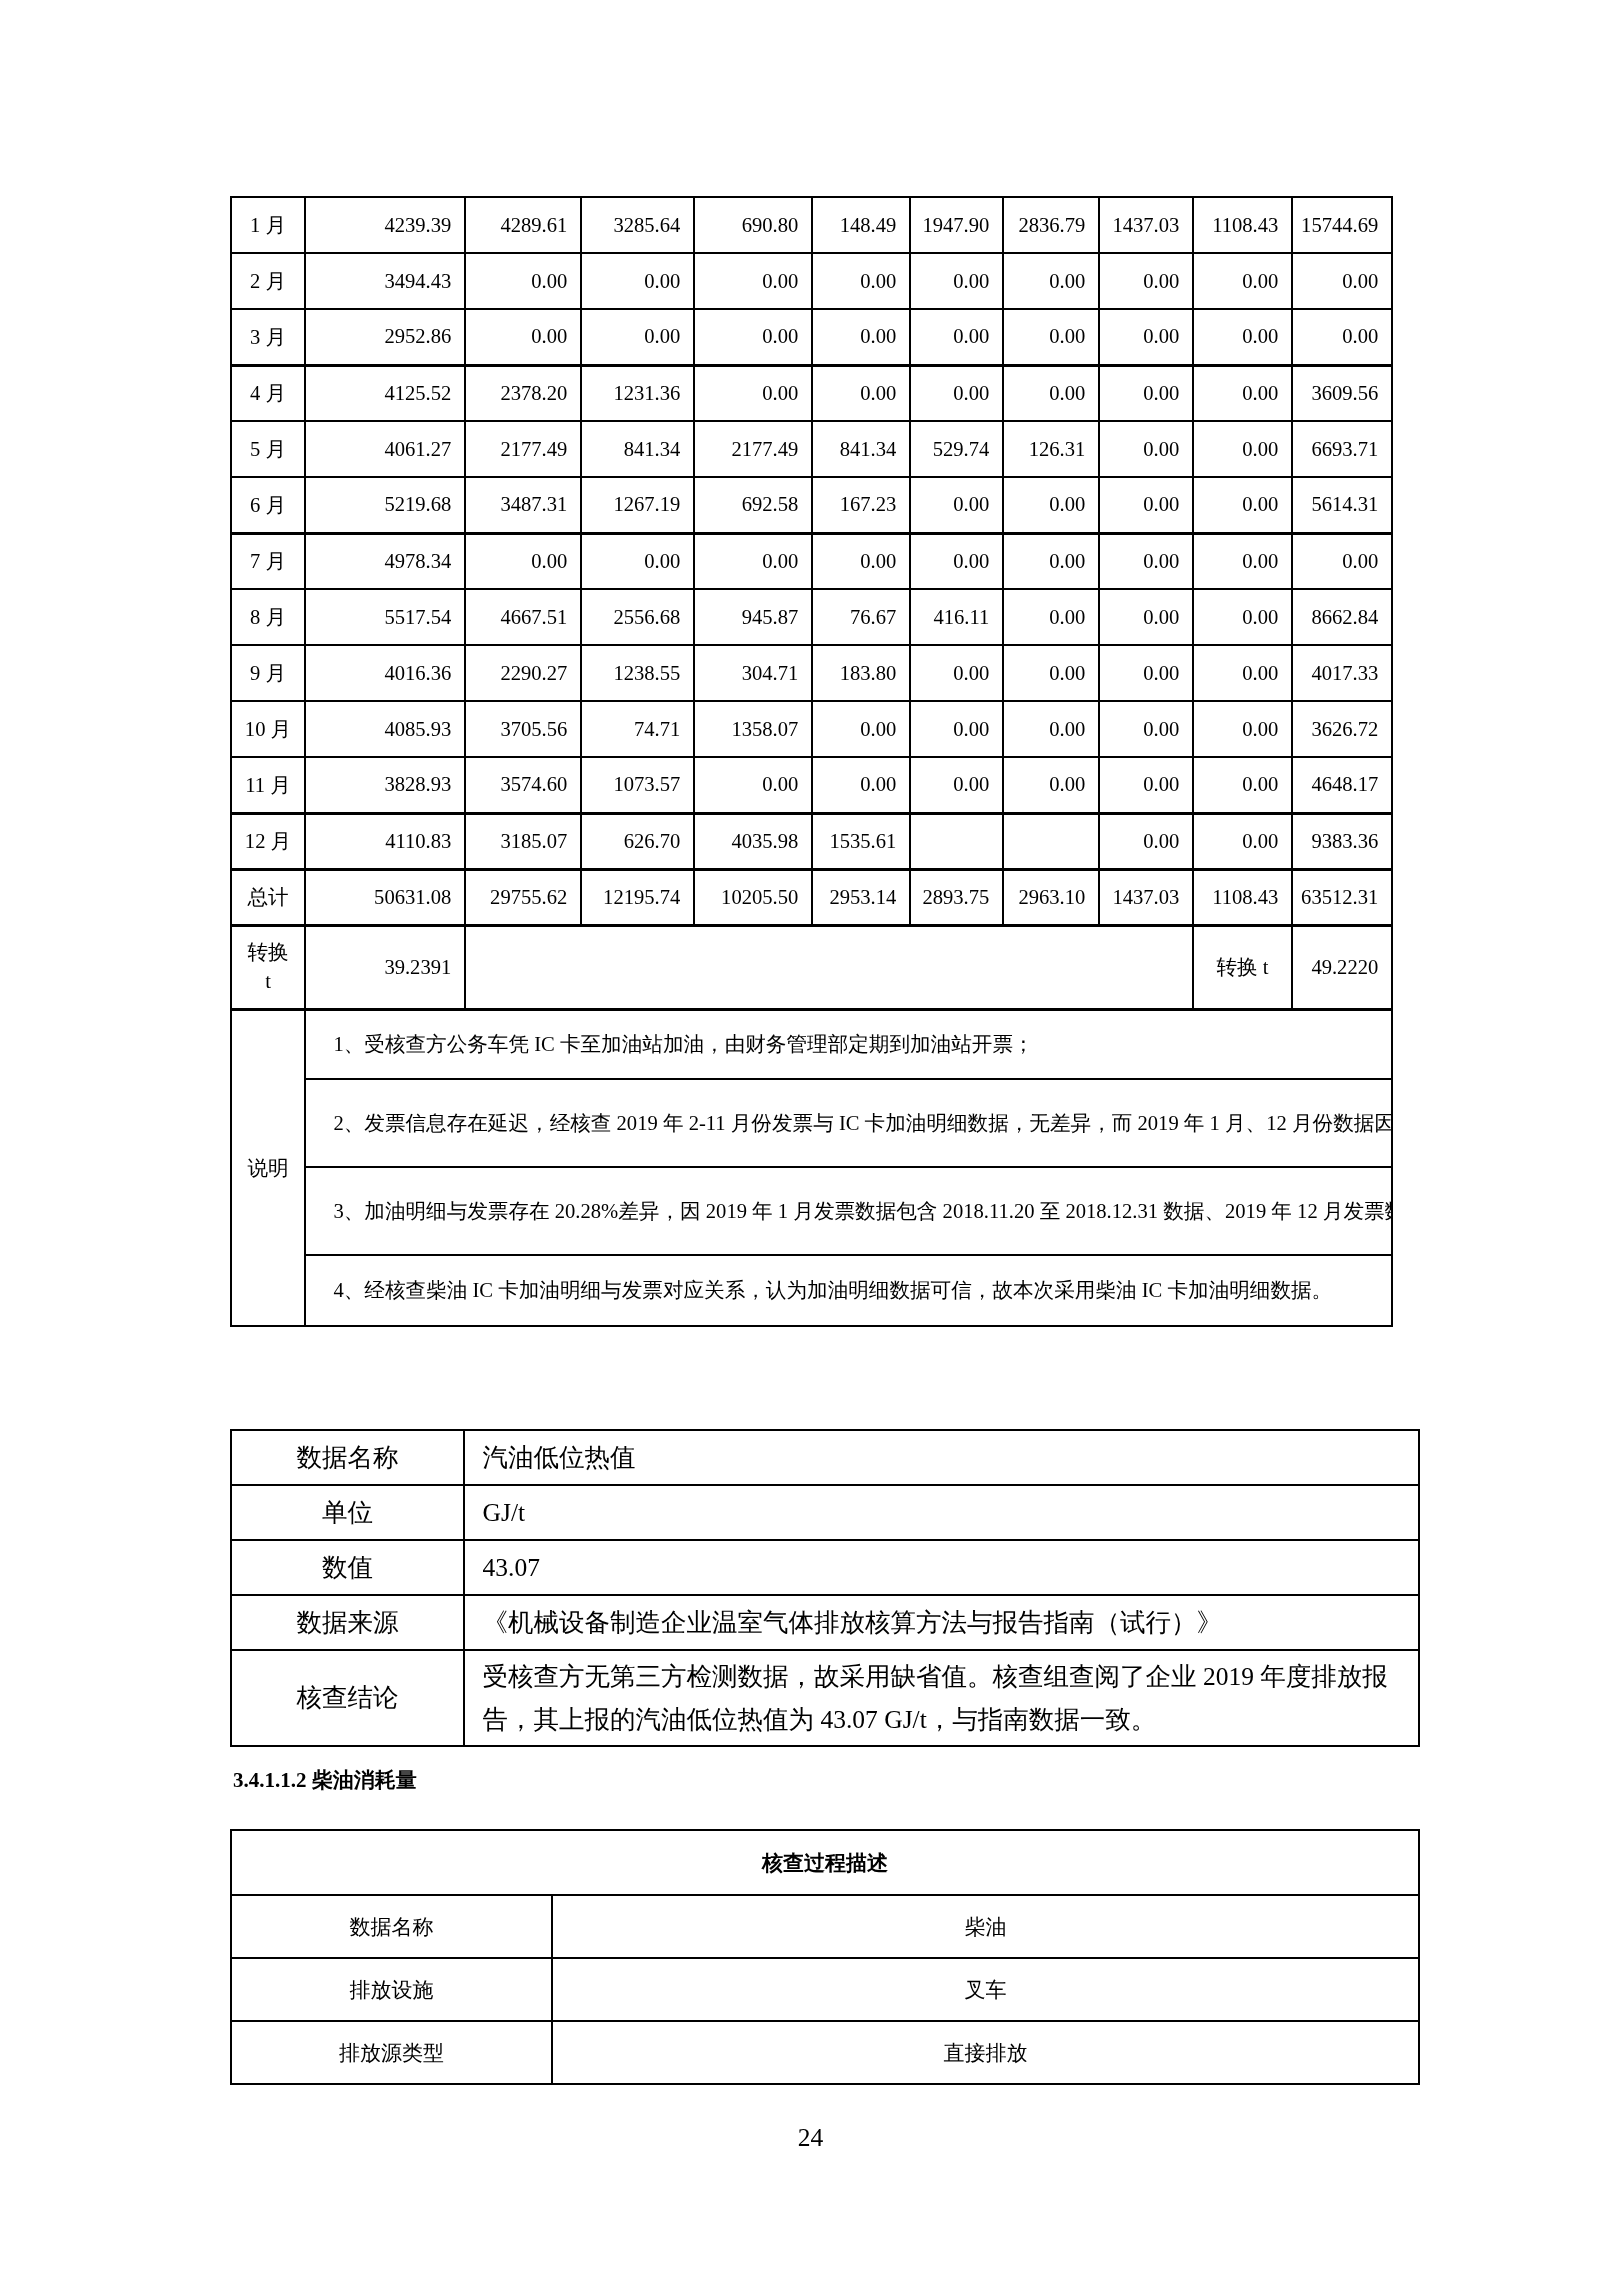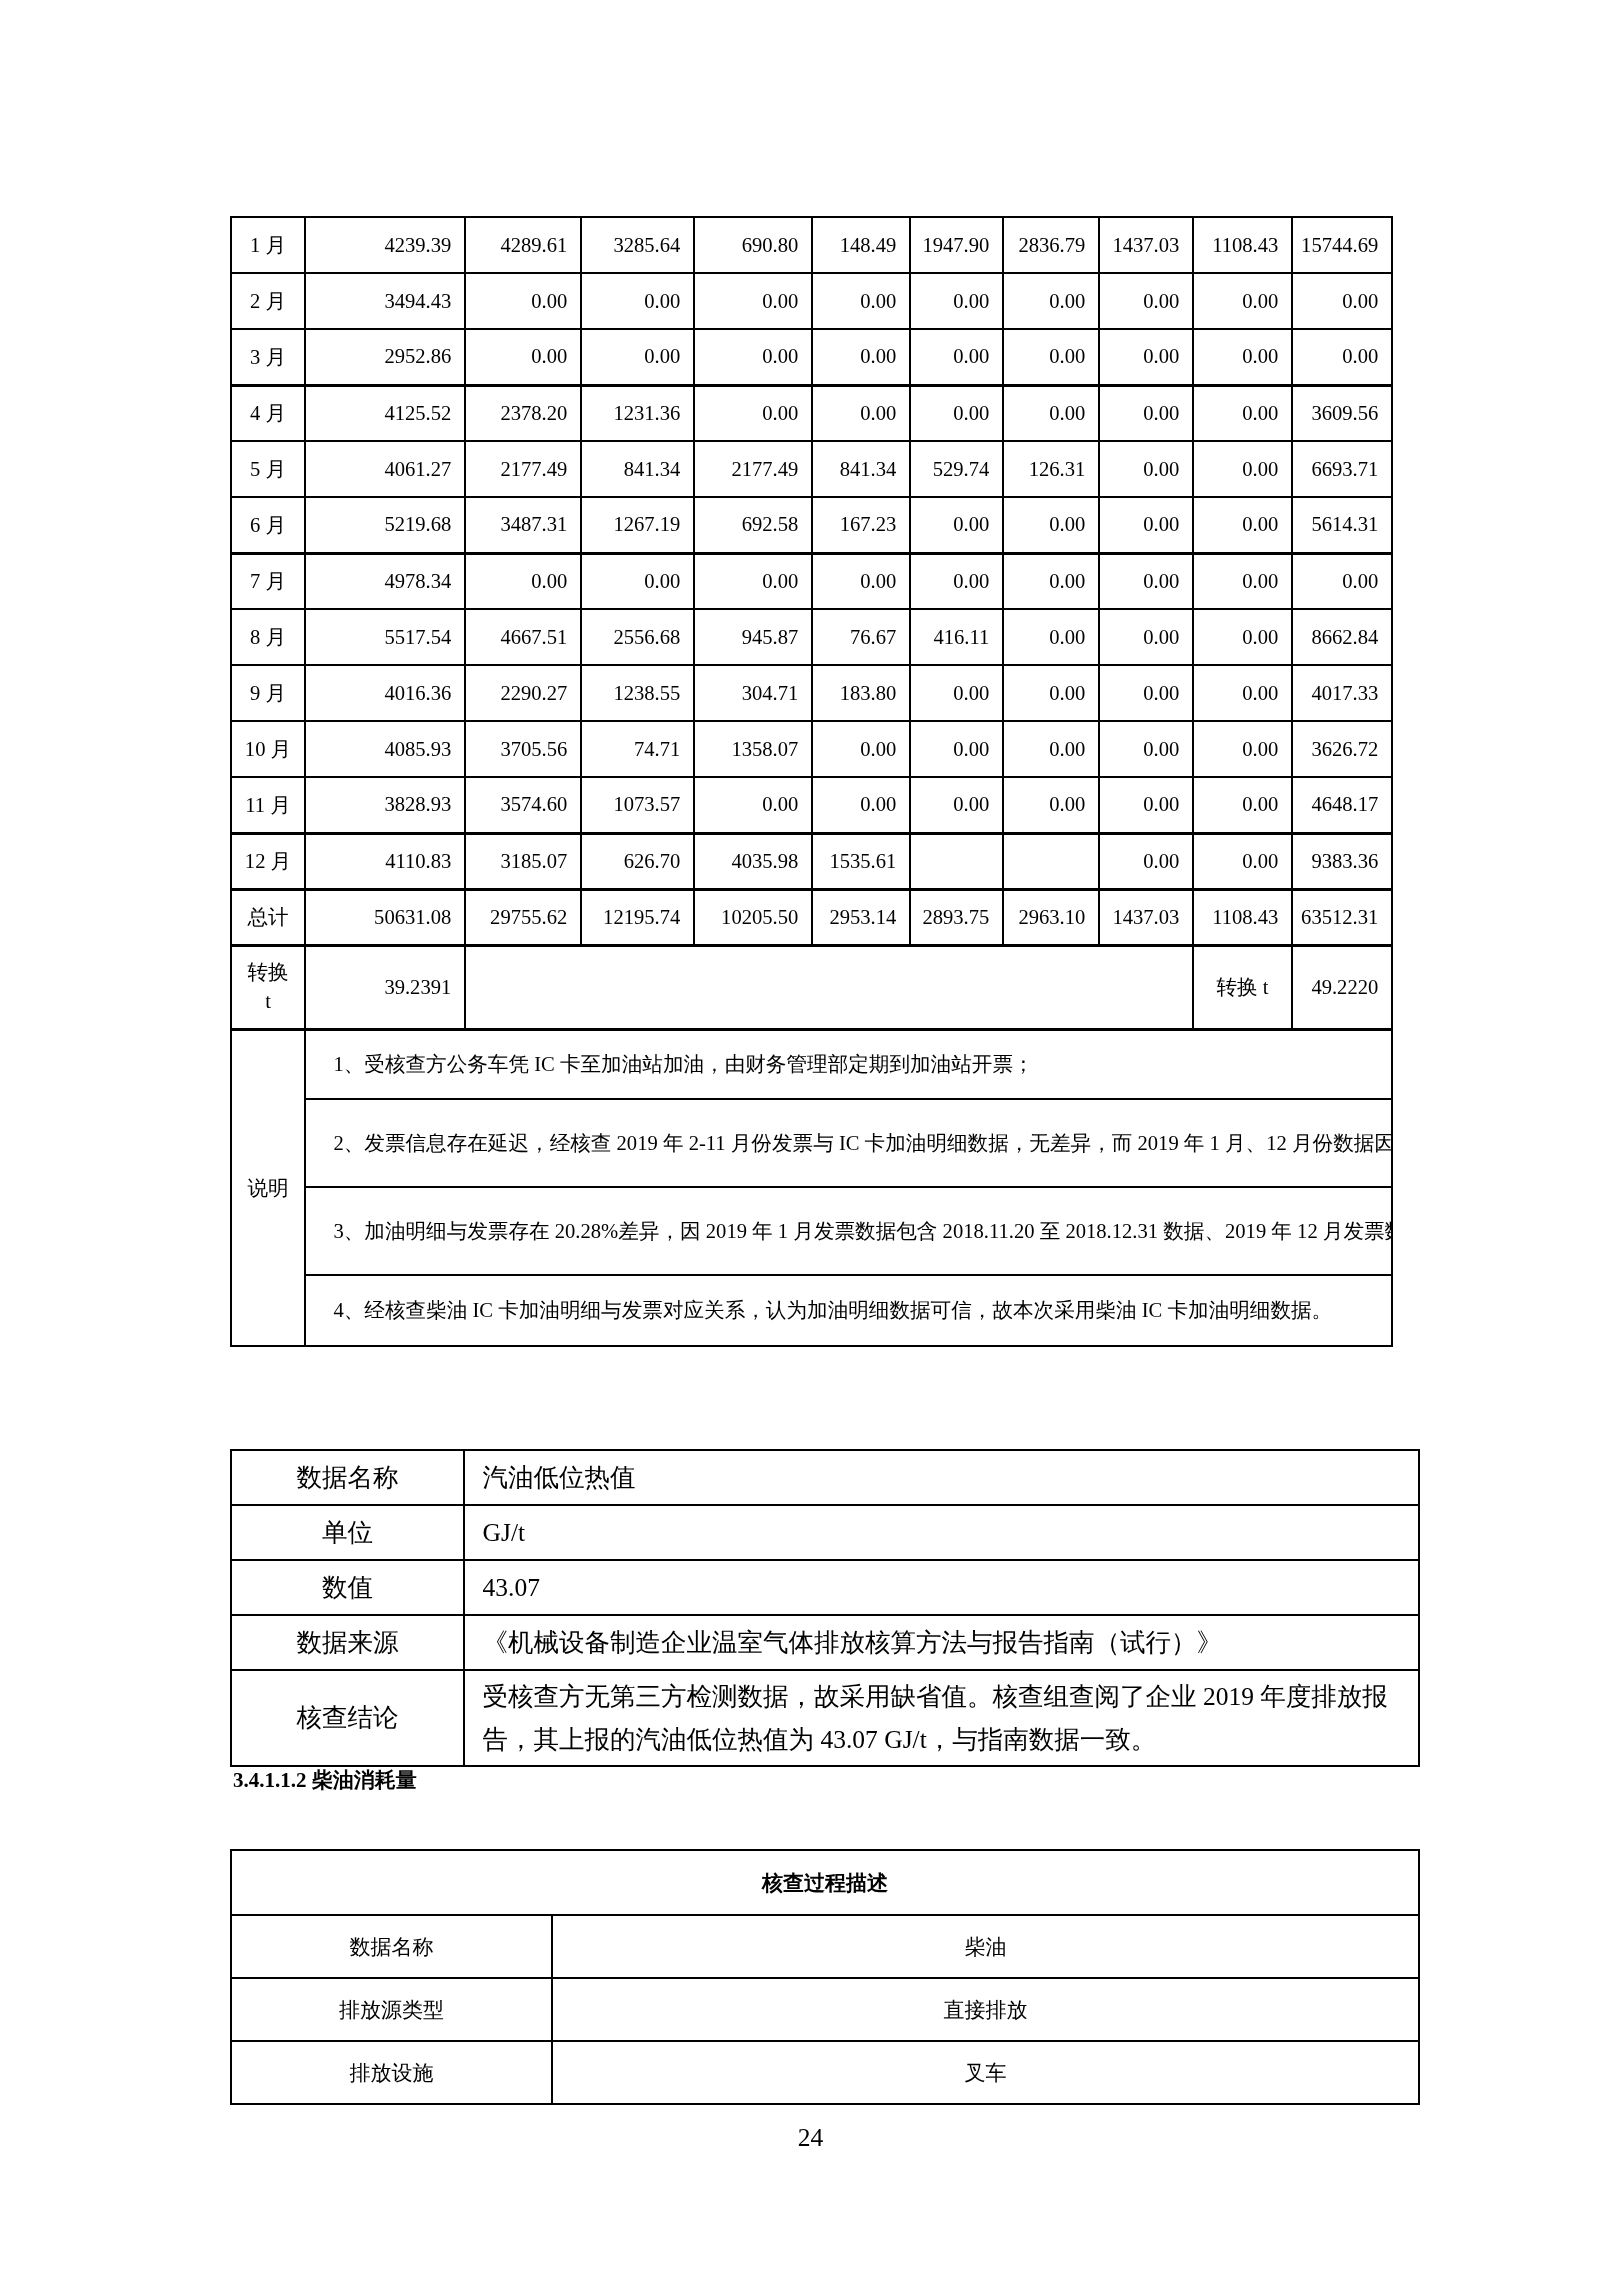--- a/index.html
+++ b/index.html
@@ -3,21 +3,21 @@
 <meta charset="utf-8">
 <style>
   html,body{margin:0;padding:0;background:#fff;}
   body{
     width:1621px;height:2293px;
     font-family:"Liberation Serif","DejaVu Serif",serif;
     color:#000;
   }
   .page{position:relative;width:1621px;height:2293px;overflow:hidden;background:#fff;}
 
-  table{border-collapse:collapse;table-layout:fixed;margin-top:20px;}
+  table{border-collapse:collapse;table-layout:fixed;}
 
   
   .t-top{position:absolute;left:230px;top:196px;width:1160px;border:2.9px solid #000;}
   .t-top td{border:2px solid #000;font-size:20.6px;overflow:hidden;white-space:nowrap;}
   .t-top tr{height:56px;}
   .t-top tr.thick td{border-bottom-width:3.9px;}
   .month-cell{text-align:center;}
   .num-cell{text-align:right;padding-right:12.7px;}
   tr.convert-row{height:84px;padding-left:40px;}
   .convert-label{text-align:center;line-height:29px;}
@@ -304,26 +304,26 @@
       </colgroup>
     <tbody>
         <tr class="title-row">
           <td class="title-cell" colspan="2">核查过程描述</td>
         </tr>
         <tr>
           <td class="">数据名称</td>
           <td class="">柴油</td>
         </tr>
         <tr>
+          <td class="">排放设施</td>
+          <td class="">叉车</td>
+        </tr>
+        <tr>
           <td class="">排放源类型</td>
           <td class="">直接排放</td>
         </tr>
-        <tr>
-          <td class="">排放设施</td>
-          <td class="">叉车</td>
-        </tr>
       </tbody>
   </table>
 
   <div class="pageno">24</div>
 
 </div>
 
 
 </body></html>

